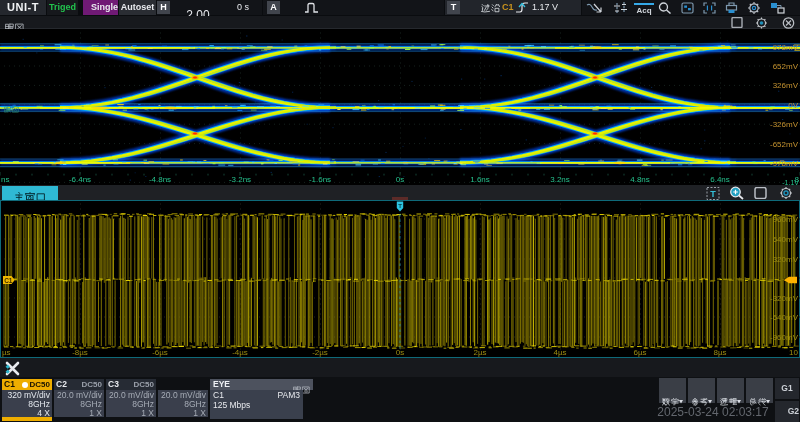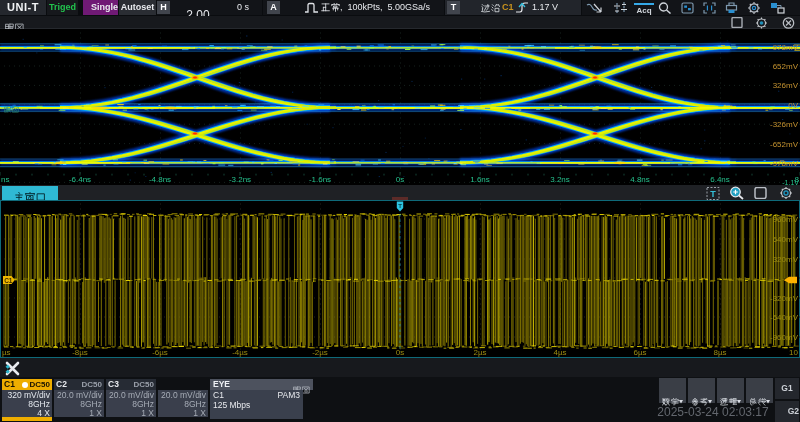--- a/index.html
+++ b/index.html
@@ -177,28 +177,20 @@
 <div class="abs" style="left:119px;top:0;width:37px;height:15px;background:#2a2d33;color:#e8eaee;font-weight:bold;font-size:9px;line-height:15px;text-align:center">Autoset</div>
 <div class="abs" style="left:157px;top:0;width:105px;height:15px;background:#121418"></div>
 <div class="abs" style="left:157px;top:1px;width:13px;height:13px;background:#41454d;color:#fff;font-weight:bold;font-size:9px;line-height:13px;text-align:center">H</div>
 <div class="abs" style="left:170px;top:8px;width:56px;height:15px;color:#e8eaee;font-size:12px;line-height:15px;text-align:center">2.00 µs/div</div>
 <div class="abs" style="left:230px;top:0;width:26px;height:15px;color:#e8eaee;font-size:9px;line-height:15px;text-align:center">0 s</div>
 <div class="abs" style="left:263px;top:0;width:181px;height:15px;background:#121418"></div>
 <div class="abs" style="left:267px;top:1px;width:13px;height:13px;background:#41454d;color:#fff;font-weight:bold;font-size:9px;line-height:13px;text-align:center">A</div>
 <svg class="abs" style="left:304px;top:2px" width="16" height="12">
       <path d="M1,10 H4 V3 Q4,1.5 5.5,1.5 H8.5 Q10,1.5 10,3 V10 H14" fill="none" stroke="#dfe2e6" stroke-width="1.3"></path>
     </svg>
-<div class="abs" style="left:321px;top:0;height:15px;color:#e8eaee;font-size:9px;line-height:15px"><span style="display:inline-flex;gap:1px;vertical-align:middle;">
-        <svg width="9" height="9" style="color:#e8eaee">
-          <use href="#g_zheng4" width="9" height="9"></use>
-        </svg>
-        <svg width="9" height="9" style="color:#e8eaee">
-          <use href="#g_chang2" width="9" height="9"></use>
-        </svg>
-      </span><span>,&nbsp; 100kPts,&nbsp; 5.00GSa/s</span></div>
 <div class="abs" style="left:445px;top:0;width:136px;height:15px;background:#22252b"></div>
 <div class="abs" style="left:447px;top:1px;width:13px;height:13px;background:#41454d;color:#fff;font-weight:bold;font-size:9px;line-height:13px;text-align:center">T</div>
 <div class="abs" style="left:481px;top:0;height:15px;line-height:15px"><span style="display:inline-flex;gap:1px;vertical-align:middle;">
         <svg width="9" height="9" style="color:#dfe2e6">
           <use href="#g_bian1" width="9" height="9"></use>
         </svg>
         <svg width="9" height="9" style="color:#dfe2e6">
           <use href="#g_yan2" width="9" height="9"></use>
         </svg>
       </span></div>

